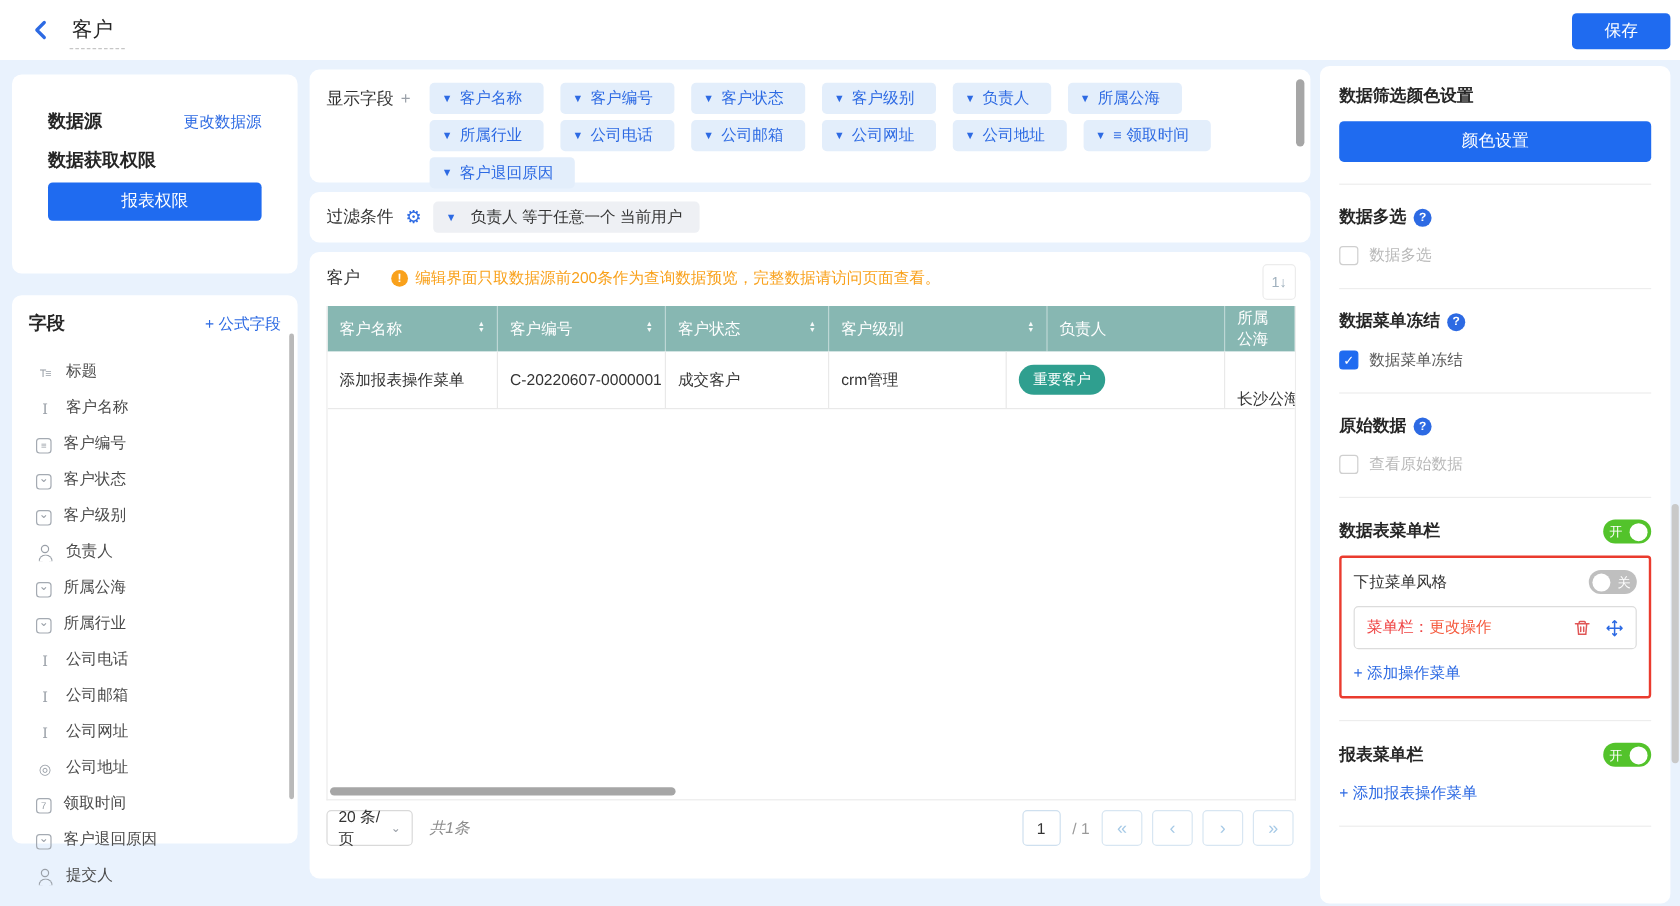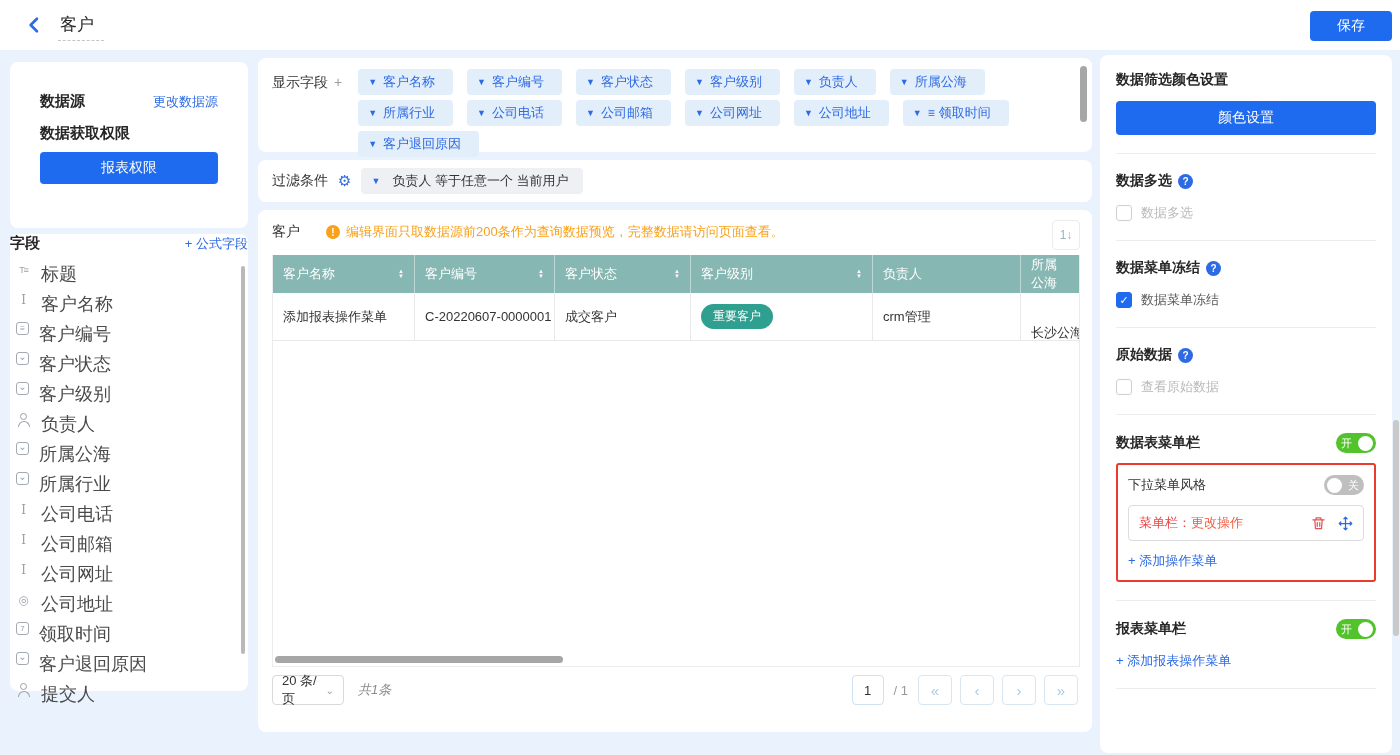--- a/index.html
+++ b/index.html
@@ -18,23 +18,23 @@
 
   
   .card-l1 { left:10px; top:12px; width:238px; height:166px; padding:30px; }
   .l-head { display:flex; justify-content:space-between; align-items:center; }
   .l-title { font-size:15px; font-weight:bold; color:#262626; }
   .l-link { font-size:13px; color:#2d6ae3; cursor:pointer; }
   .ds-item { margin-top:11px; height:35px; background:#f5f6f8; border-radius:4px; display:flex; align-items:center; gap:8px; padding:0 10px; font-size:13px; color:#333; cursor:pointer; }
   .l-sub { margin-top:13px; font-size:15px; font-weight:bold; color:#262626; }
   .btn-blue { margin-top:9px; height:32px; width:100%; background:#1f6bf0; color:#fff; border:none; border-radius:4px; font-size:14px; cursor:pointer; font-family:inherit; display:flex; align-items:center; justify-content:center; }
 
-  .card-l2 { left:10px; top:184px; width:238px; height:457px; }
+  .card-l2 { left:10px; top:196px; width:238px; height:457px; padding:14px; }
   .fields-list { margin-top:9px; list-style:none; }
-  .field-item { height:30px; display:flex; align-items:flex-start; gap:10px; padding-left:6px; font-size:18px; color:#4a4a4a; cursor:pointer; }
+  .field-item { height:30px; display:flex; align-items:flex-end; gap:10px; padding-left:6px; font-size:13px; color:#4a4a4a; cursor:pointer; }
   .l2-thumb { position:absolute; right:3px; top:32px; width:4px; height:388px; background:#b9b9b9; border-radius:2px; }
 
   
   .fi { width:15px; height:15px; display:inline-flex; align-items:center; justify-content:center; color:#9aa0a8; flex:none; }
   .fi-title::before { content:"T\2261"; font-size:9px; letter-spacing:-1px; }
   .fi-text::before { content:"I"; font-family:"DejaVu Serif", serif; font-size:12px; }
   .fi-box { border:1px solid #a4aab2; border-radius:3px; width:13px; height:13px; }
   .fi-code::before { content:"\2261"; font-size:8px; }
   .fi-select::before { content:"\2304"; font-size:10px; margin-top:-4px; }
   .fi-cal::before { content:"7"; font-size:8px; }
@@ -319,24 +319,24 @@
               <span>负责人</span>
             </div>
           <div class="th">
               <span>所属公海</span>
             </div>
         </div>
         <div class="tr">
           <div class="td c0">添加报表操作菜单</div>
           <div class="td c1">C-20220607-0000001</div>
           <div class="td c2">成交客户</div>
+          <div class="td c4">crm管理</div>
           <div class="td c3">
               <span class="badge">重要客户</span>
             </div>
-          <div class="td c4">crm管理</div>
           <div class="td">长沙公海</div>
         </div>
         <div class="hthumb"></div>
       </div>
 
       <div class="m3-foot">
         <div class="psize">
             <span>20 条/页</span>
             <span class="dn">⌄</span>
           </div>

